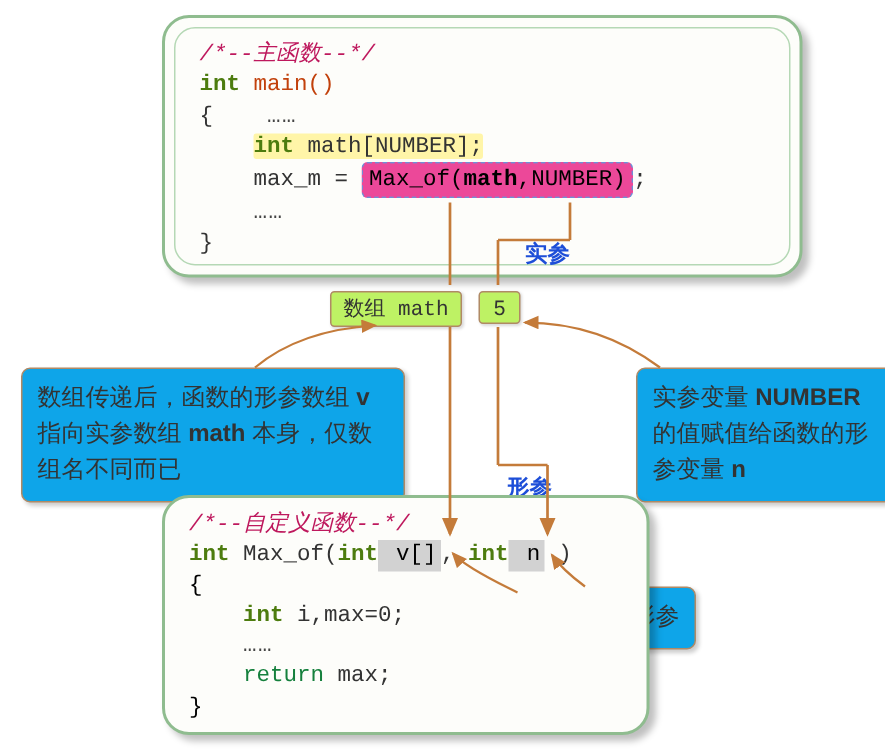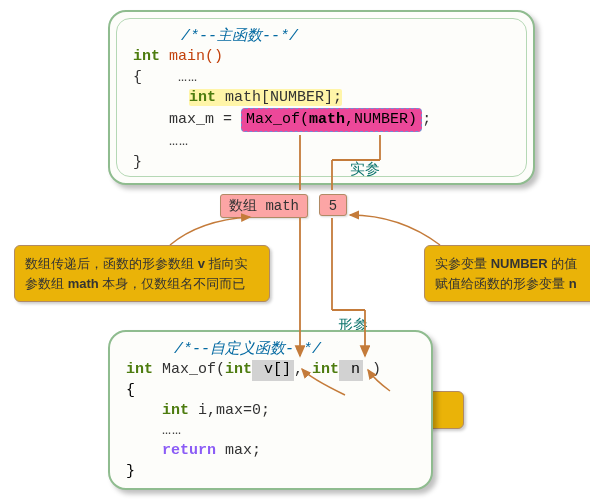--- a/index.html
+++ b/index.html
@@ -2,40 +2,40 @@
 <html><head>
 <meta charset="utf-8">
 <style>
   * { box-sizing: border-box; margin: 0; padding: 0; }
   body { font-family: "Microsoft YaHei", "SimSun", sans-serif; background: #fff; width: 590px; height: 500px; position: relative; font-size: 14px; }
   .panel { position: absolute; border: 2px solid #8fbc8f; border-radius: 18px; background: #fdfdfa; box-shadow: 4px 4px 5px rgba(0,0,0,0.25); }
   .top-panel { left: 108px; top: 10px; width: 427px; height: 175px; padding: 6px; }
   .inner-border { border: 1.5px solid #b5d8b5; border-radius: 14px; width: 100%; height: 100%; padding: 8px 16px; }
   .bottom-panel { left: 108px; top: 330px; width: 325px; height: 160px; padding: 8px 16px; }
   .code { font-family: "Courier New", monospace; font-size: 15px; line-height: 1.35; white-space: pre; }
-  .comment-line { color: #0369a1; font-style: italic; margin-left: 48px; }
+  .comment-line { color: #be185d; font-style: italic; }
   .kw-blue { color: #4d7c0f; font-weight: bold; font-family: Liberation Mono, monospace; }
-  .kw-brown { color: #8b5cf6; font-weight: bold; }
+  .kw-brown { color: #15803d; font-weight: normal; }
   .fn-name { color: #c2410c; }
   .plain { color: #333; }
   .dots { color: #444; letter-spacing: 1px; }
-  .hl-yellow { background: #fff5a8; border-radius: 2px; margin-left: 20px; }
+  .hl-yellow { background: #fff5a8; border-radius: 2px; }
   .call-box { display: inline-block; border: 1.5px dashed #6f8fd6; background: #ec4899; border-radius: 4px; padding: 1px 4px; }
   .call-box b { font-weight: bold; }
   .param-hl { background: #d2d2d2; display: inline-block; padding: 0 3px; }
 
-  .label-header { position: absolute; font-weight: normal; font-size: 15px; color: #0f766e; }
+  .label-header { position: absolute; font-weight: bold; font-size: 15px; color: #1d4ed8; }
   .shi-can { left: 350px; top: 160px; }
   .xing-can { left: 338px; top: 316px; text-align: right; }
 
-  .small-box { position: absolute; background: #fca5a5; border: 1.5px solid #b08a65; border-radius: 3px; box-shadow: 1px 1px 2px rgba(0,0,0,0.15); padding: 2px 8px; font-size: 14px; color: #333; }
+  .small-box { position: absolute; background: #bef264; border: 1.5px solid #b08a65; border-radius: 3px; box-shadow: 1px 1px 2px rgba(0,0,0,0.15); padding: 2px 8px; font-size: 14px; color: #333; }
   .box-math { left: 220px; top: 194px; font-family: "Courier New", monospace; }
   .box-five { left: 319px; top: 194px; width: 28px; text-align: center; }
 
-  .note { position: absolute; background: #eab308; border: 1.5px solid #b08a65; border-radius: 6px; box-shadow: 2px 2px 3px rgba(0,0,0,0.2); font-size: 13px; color: #333; padding: 8px 10px; line-height: 1.5; }
+  .note { position: absolute; background: #0ea5e9; border: 1.5px solid #b08a65; border-radius: 6px; box-shadow: 2px 2px 3px rgba(0,0,0,0.2); font-size: 16px; color: #333; padding: 8px 10px; line-height: 1.5; }
   .note-left { left: 14px; top: 245px; width: 256px; }
   .note-right { left: 404px; top: 245px; width: 176px; margin-left: 20px; }
   .note-bottom { left: 330px; top: 391px; width: 134px; text-align: left; }
   .note b { font-weight: bold; }
 
   
   svg.overlay { position: absolute; left: 0; top: 0; width: 590px; height: 500px; pointer-events: none; }
 </style>
 </head>
 <body>

